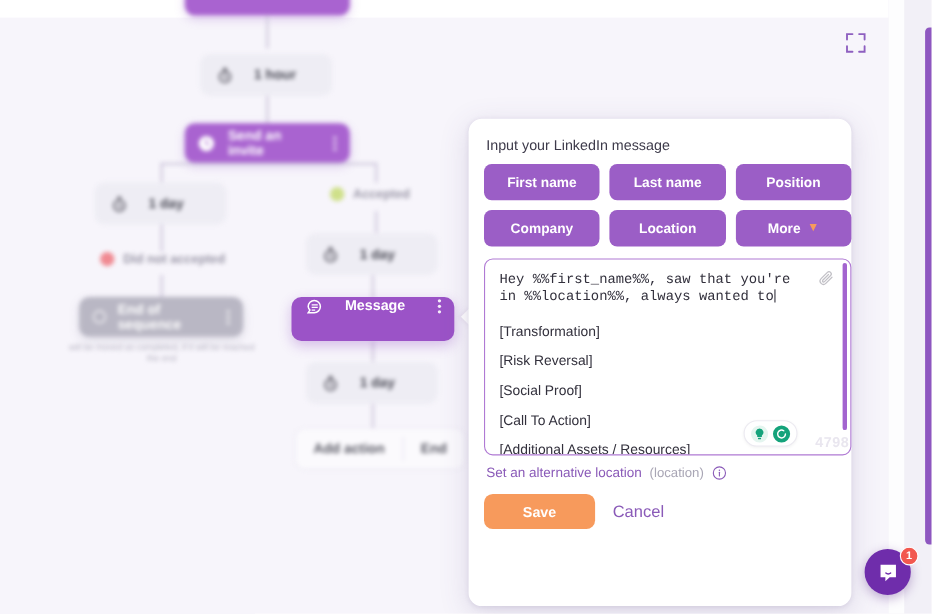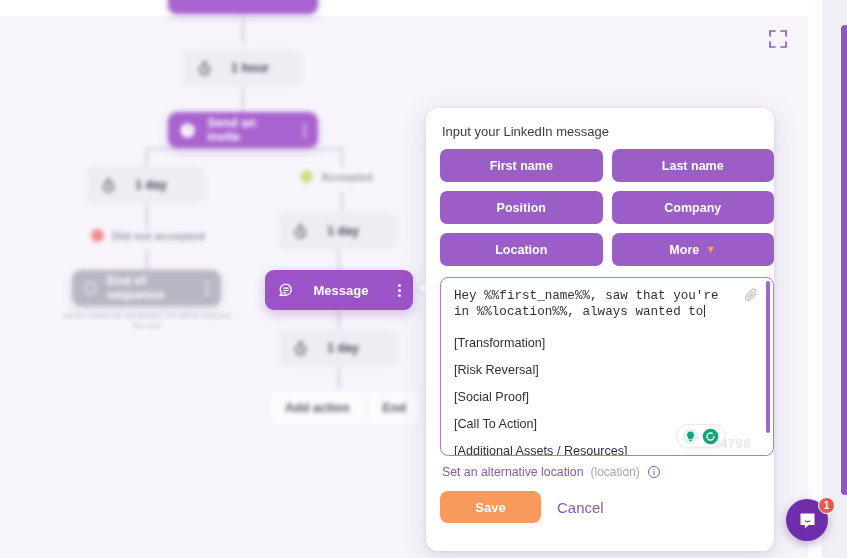--- a/index.html
+++ b/index.html
@@ -74,21 +74,21 @@
   }
   .branch-dot { width: 13px; height: 13px; border-radius: 50%; }
   .node-sub {
     position: absolute; font-size: 8px; color: #b5b2c0; width: 180px;
     text-align: center; line-height: 1.3;
   }
   
   #msg-node {
     position: absolute; left: 265px; top: 270px; width: 148px; height: 40px;
     background: #9b53c7; border-radius: 9px; color: #fff;
-    display: flex; align-items: center; padding: 0 12px; gap: 12px;
+    display: flex; padding: 0 12px; gap: 12px;
     font-size: 13px; font-weight: 600;
     box-shadow: 0 4px 12px rgba(140,70,190,.33);
   }
   #msg-node .lbl { flex: 1; text-align: center; padding-right: 4px; }
 
   
   #expand-btn {
     position: absolute; left: 766px; top: 27px; width: 24px; height: 24px;
     cursor: pointer;
   }
@@ -105,21 +105,21 @@
     width: 0; height: 0;
     border-top: 9px solid transparent;
     border-bottom: 9px solid transparent;
     border-right: 9px solid #ffffff;
     filter: drop-shadow(-2px 0 2px rgba(90,70,130,.08));
   }
   #modal-title {
     font-size: 13px; color: #3d3a4a; font-weight: 400; padding: 2px 0 10px 2px;
   }
   .var-grid {
-    display: grid; grid-template-columns: repeat(2, 1fr); gap: 9px;
+    display: grid; grid-template-columns: repeat(3, 1fr); gap: 9px;
     margin-bottom: 11px;
   }
   .var-btn {
     background: #9b5ec6; color: #fff; border: none; border-radius: 7px;
     height: 33px; font-size: 12.5px; font-weight: 600;
     font-family: "Liberation Sans", sans-serif; cursor: pointer;
     display: flex; align-items: center; justify-content: center; gap: 6px;
   }
   .chev { color: #f79a5c; font-size: 11px; line-height: 1; }
 
@@ -137,21 +137,21 @@
   .caret {
     display: inline-block; width: 1px; height: 12px; background: #33313d;
     vertical-align: -2px; margin-left: 1px;
   }
   #clip-icon { position: absolute; right: 14px; top: 9px; opacity: .42; }
   #ta-scrollbar {
     position: absolute; right: 3px; top: 3px; width: 4px; height: 152px;
     background: #a364cf; border-radius: 3px;
   }
   #watermark {
-    position: absolute; right: 22px; bottom: 4px; font-size: 13px;
+    position: absolute; right: 1px; bottom: 4px; font-size: 13px;
     color: #e9e6ef; font-weight: 700; letter-spacing: .5px; margin-left: 44px;
   }
   #grammarly {
     position: absolute; right: 48px; bottom: 7px;
     background: #fff; border: 1px solid #eceaf1; border-radius: 14px;
     height: 24px; padding: 0 5px; display: flex; align-items: center; gap: 3px;
     box-shadow: 0 1px 3px rgba(0,0,0,.06); cursor: pointer;
   }
 
   

